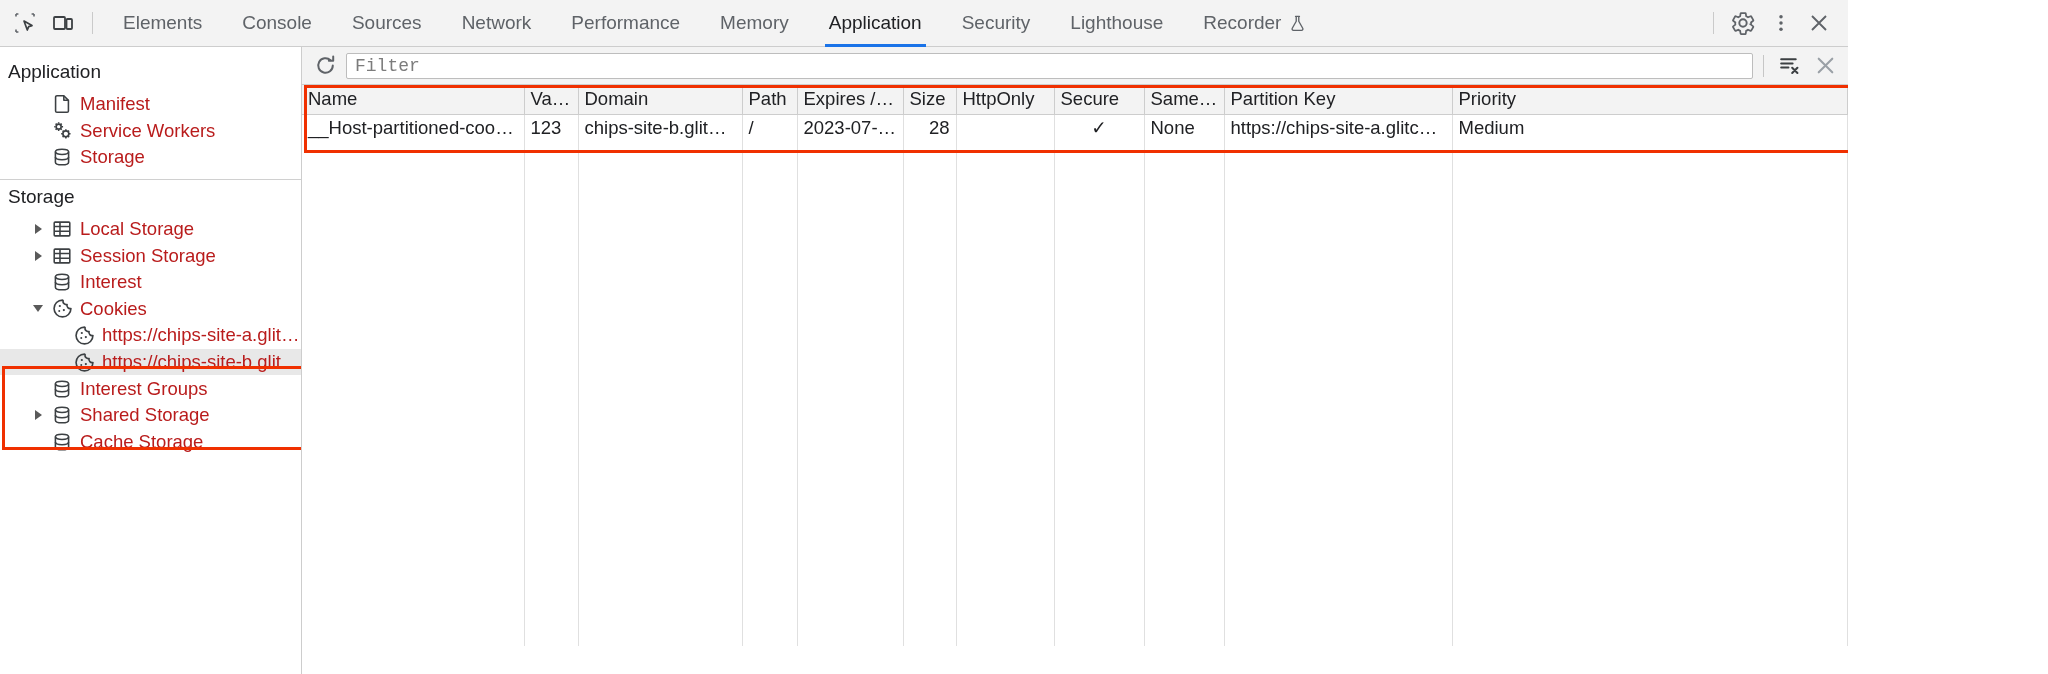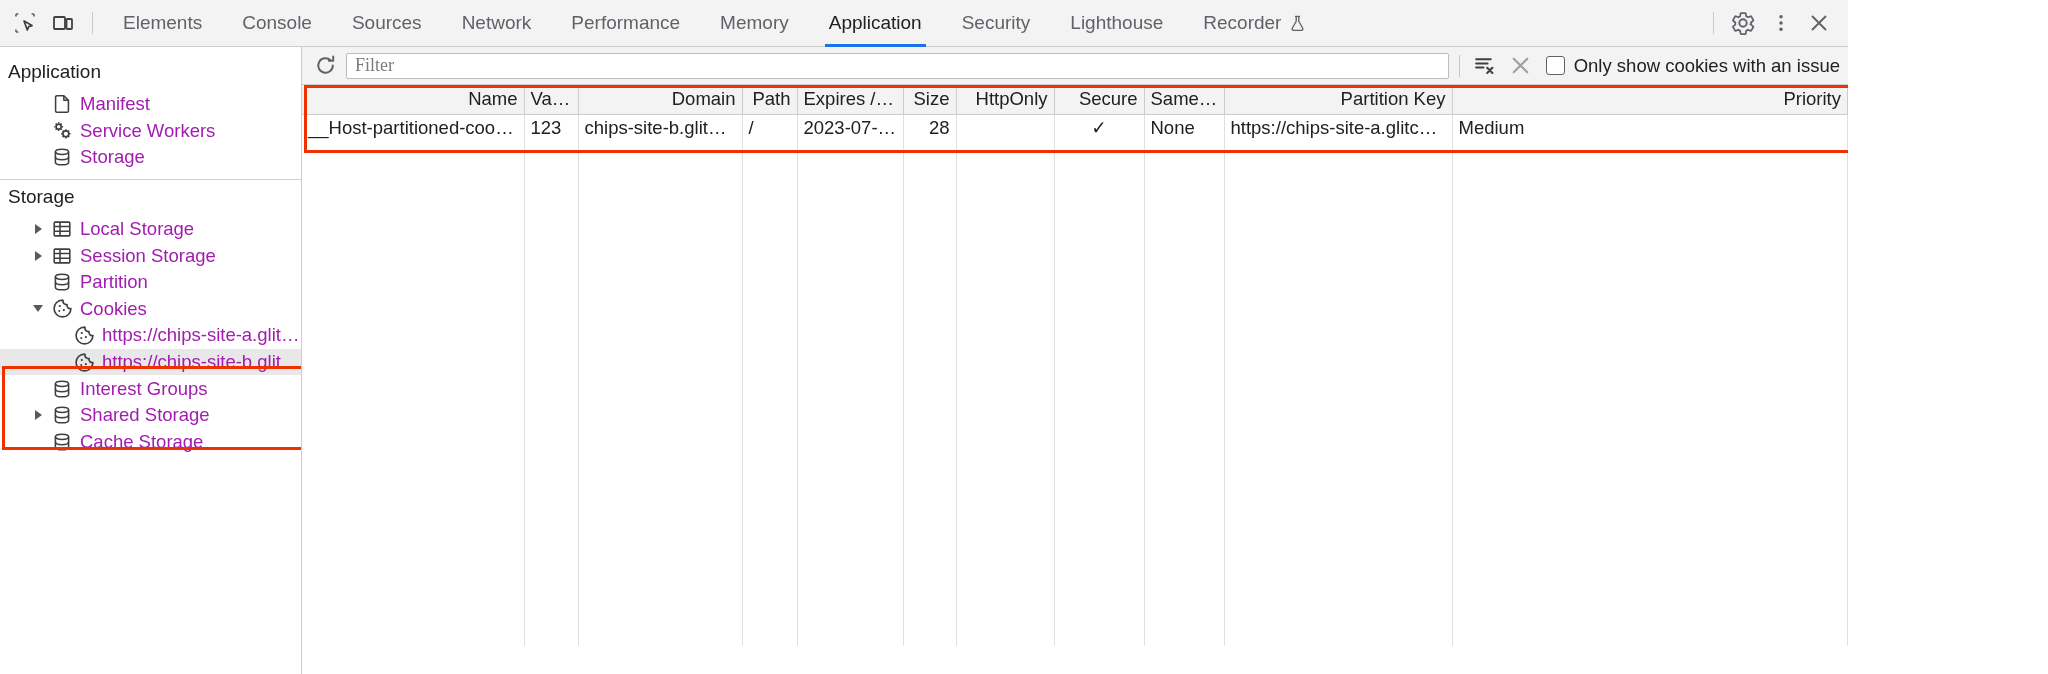--- a/index.html
+++ b/index.html
@@ -70,21 +70,21 @@
     padding: 6px 0 8px 8px;
   }
   .section-divider {
     height: 1px; background: #d0d0d0;
     margin: 8px 0 0 0;
   }
   .tree-row {
     display: flex; align-items: center;
     height: 26.6px;
     padding-left: 8px;
-    font-size: 18.5px; color: #a21caf;
+    font-size: 18.5px; color: #b91c1c;
     cursor: pointer; white-space: nowrap;
     position: relative;
   }
   .tree-row.selected { background: #e8e8e8; }
   .twisty {
     width: 20px; min-width: 20px;
     display: flex; align-items: center; justify-content: center;
     font-size: 0;
   }
   .twisty.closed::before {
@@ -131,21 +131,21 @@
     display: flex; align-items: center; justify-content: center;
     cursor: pointer; border-radius: 3px; flex: 0 0 auto;
   }
   .filter-input {
     flex: 1 1 auto;
     height: 26px;
     background: #ffffff;
     border: 1px solid #bdbdbd;
     border-radius: 2px;
     font-size: 18px;
-    font-family: Liberation Serif, serif;
+    font-family: Liberation Mono, monospace;
     color: #ef4444;
     padding: 0 8px;
     outline: none;
     min-width: 0;
   }
   .filter-input::placeholder { color: #7c7c7c; }
   .fb-sep { width: 1px; height: 22px; background: #c6c6c6; margin: 0 4px; flex: 0 0 auto; }
   .checkbox-wrap {
     display: flex; align-items: center; gap: 9px;
     font-size: 18.5px; color: #202124;
@@ -166,21 +166,21 @@
     width: 100%;
     border-collapse: collapse;
     table-layout: fixed;
     font-size: 18.5px;
   }
   table.cookies th {
     background: #f3f3f3;
     border-bottom: 1px solid #cdcdcd;
     border-right: 1px solid #cdcdcd;
     font-weight: normal;
-    text-align: right;
+    text-align: left;
     color: #202124;
     height: 29px;
     padding: 0 6px;
     white-space: nowrap;
     overflow: hidden;
     text-overflow: ellipsis;
     cursor: pointer;
     user-select: none;
   }
   table.cookies td {
@@ -348,21 +348,21 @@
           </div>
           <div class="tree-row indent-1">
             <span class="twisty"></span>
             <span class="tree-icon">
               <svg width="22" height="22" viewBox="0 0 24 24">
                 <ellipse cx="12" cy="6.4" rx="7.2" ry="2.9" fill="none" stroke="#3c4043" stroke-width="1.7"></ellipse>
                 <path d="M4.8 6.4v11.2c0 1.6 3.2 2.9 7.2 2.9s7.2-1.3 7.2-2.9V6.4" fill="none" stroke="#3c4043" stroke-width="1.7"></path>
                 <path d="M4.8 12c0 1.6 3.2 2.9 7.2 2.9s7.2-1.3 7.2-2.9" fill="none" stroke="#3c4043" stroke-width="1.7"></path>
               </svg>
             </span>
-            <span class="tree-label">Partition</span>
+            <span class="tree-label">Interest</span>
           </div>
           <div class="tree-row indent-1">
             <span class="twisty open"></span>
             <span class="tree-icon">
               <svg width="23" height="23" viewBox="0 0 24 24">
                 <path d="M12 3.2a8.8 8.8 0 108.8 8.8 3.3 3.3 0 01-4-4.2 3.4 3.4 0 01-4.2-4A9 9 0 0012 3.2z" fill="none" stroke="#3c4043" stroke-width="1.7" stroke-linejoin="round"></path>
                 <circle cx="9.2" cy="9.4" r="1.15" fill="#3c4043"></circle>
                 <circle cx="13.4" cy="13.6" r="1.15" fill="#3c4043"></circle>
                 <circle cx="8.6" cy="14.6" r="1.05" fill="#3c4043"></circle>
               </svg>
@@ -446,24 +446,20 @@
           <svg width="25" height="25" viewBox="0 0 24 24">
             <path d="M4 6h14M4 10h11M4 14h7" stroke="#3c4043" stroke-width="1.9" stroke-linecap="round"></path>
             <path d="M14.6 14.2l5 5M19.6 14.2l-5 5" stroke="#3c4043" stroke-width="2" stroke-linecap="round"></path>
           </svg>
         </div>
         <div class="fb-btn">
           <svg width="25" height="25" viewBox="0 0 24 24">
             <path d="M5.5 5.5l13 13M18.5 5.5l-13 13" stroke="#9aa0a6" stroke-width="2" stroke-linecap="round"></path>
           </svg>
         </div>
-        <label class="checkbox-wrap">
-          <span class="cb"></span>
-          <span>Only show cookies with an issue</span>
-        </label>
       </div>
 
       <div class="table-area">
         <table class="cookies">
           <colgroup>
             <col style="width:222px">
               <col style="width:54px">
               <col style="width:164px">
             <col style="width:55px">
               <col style="width:106px">

